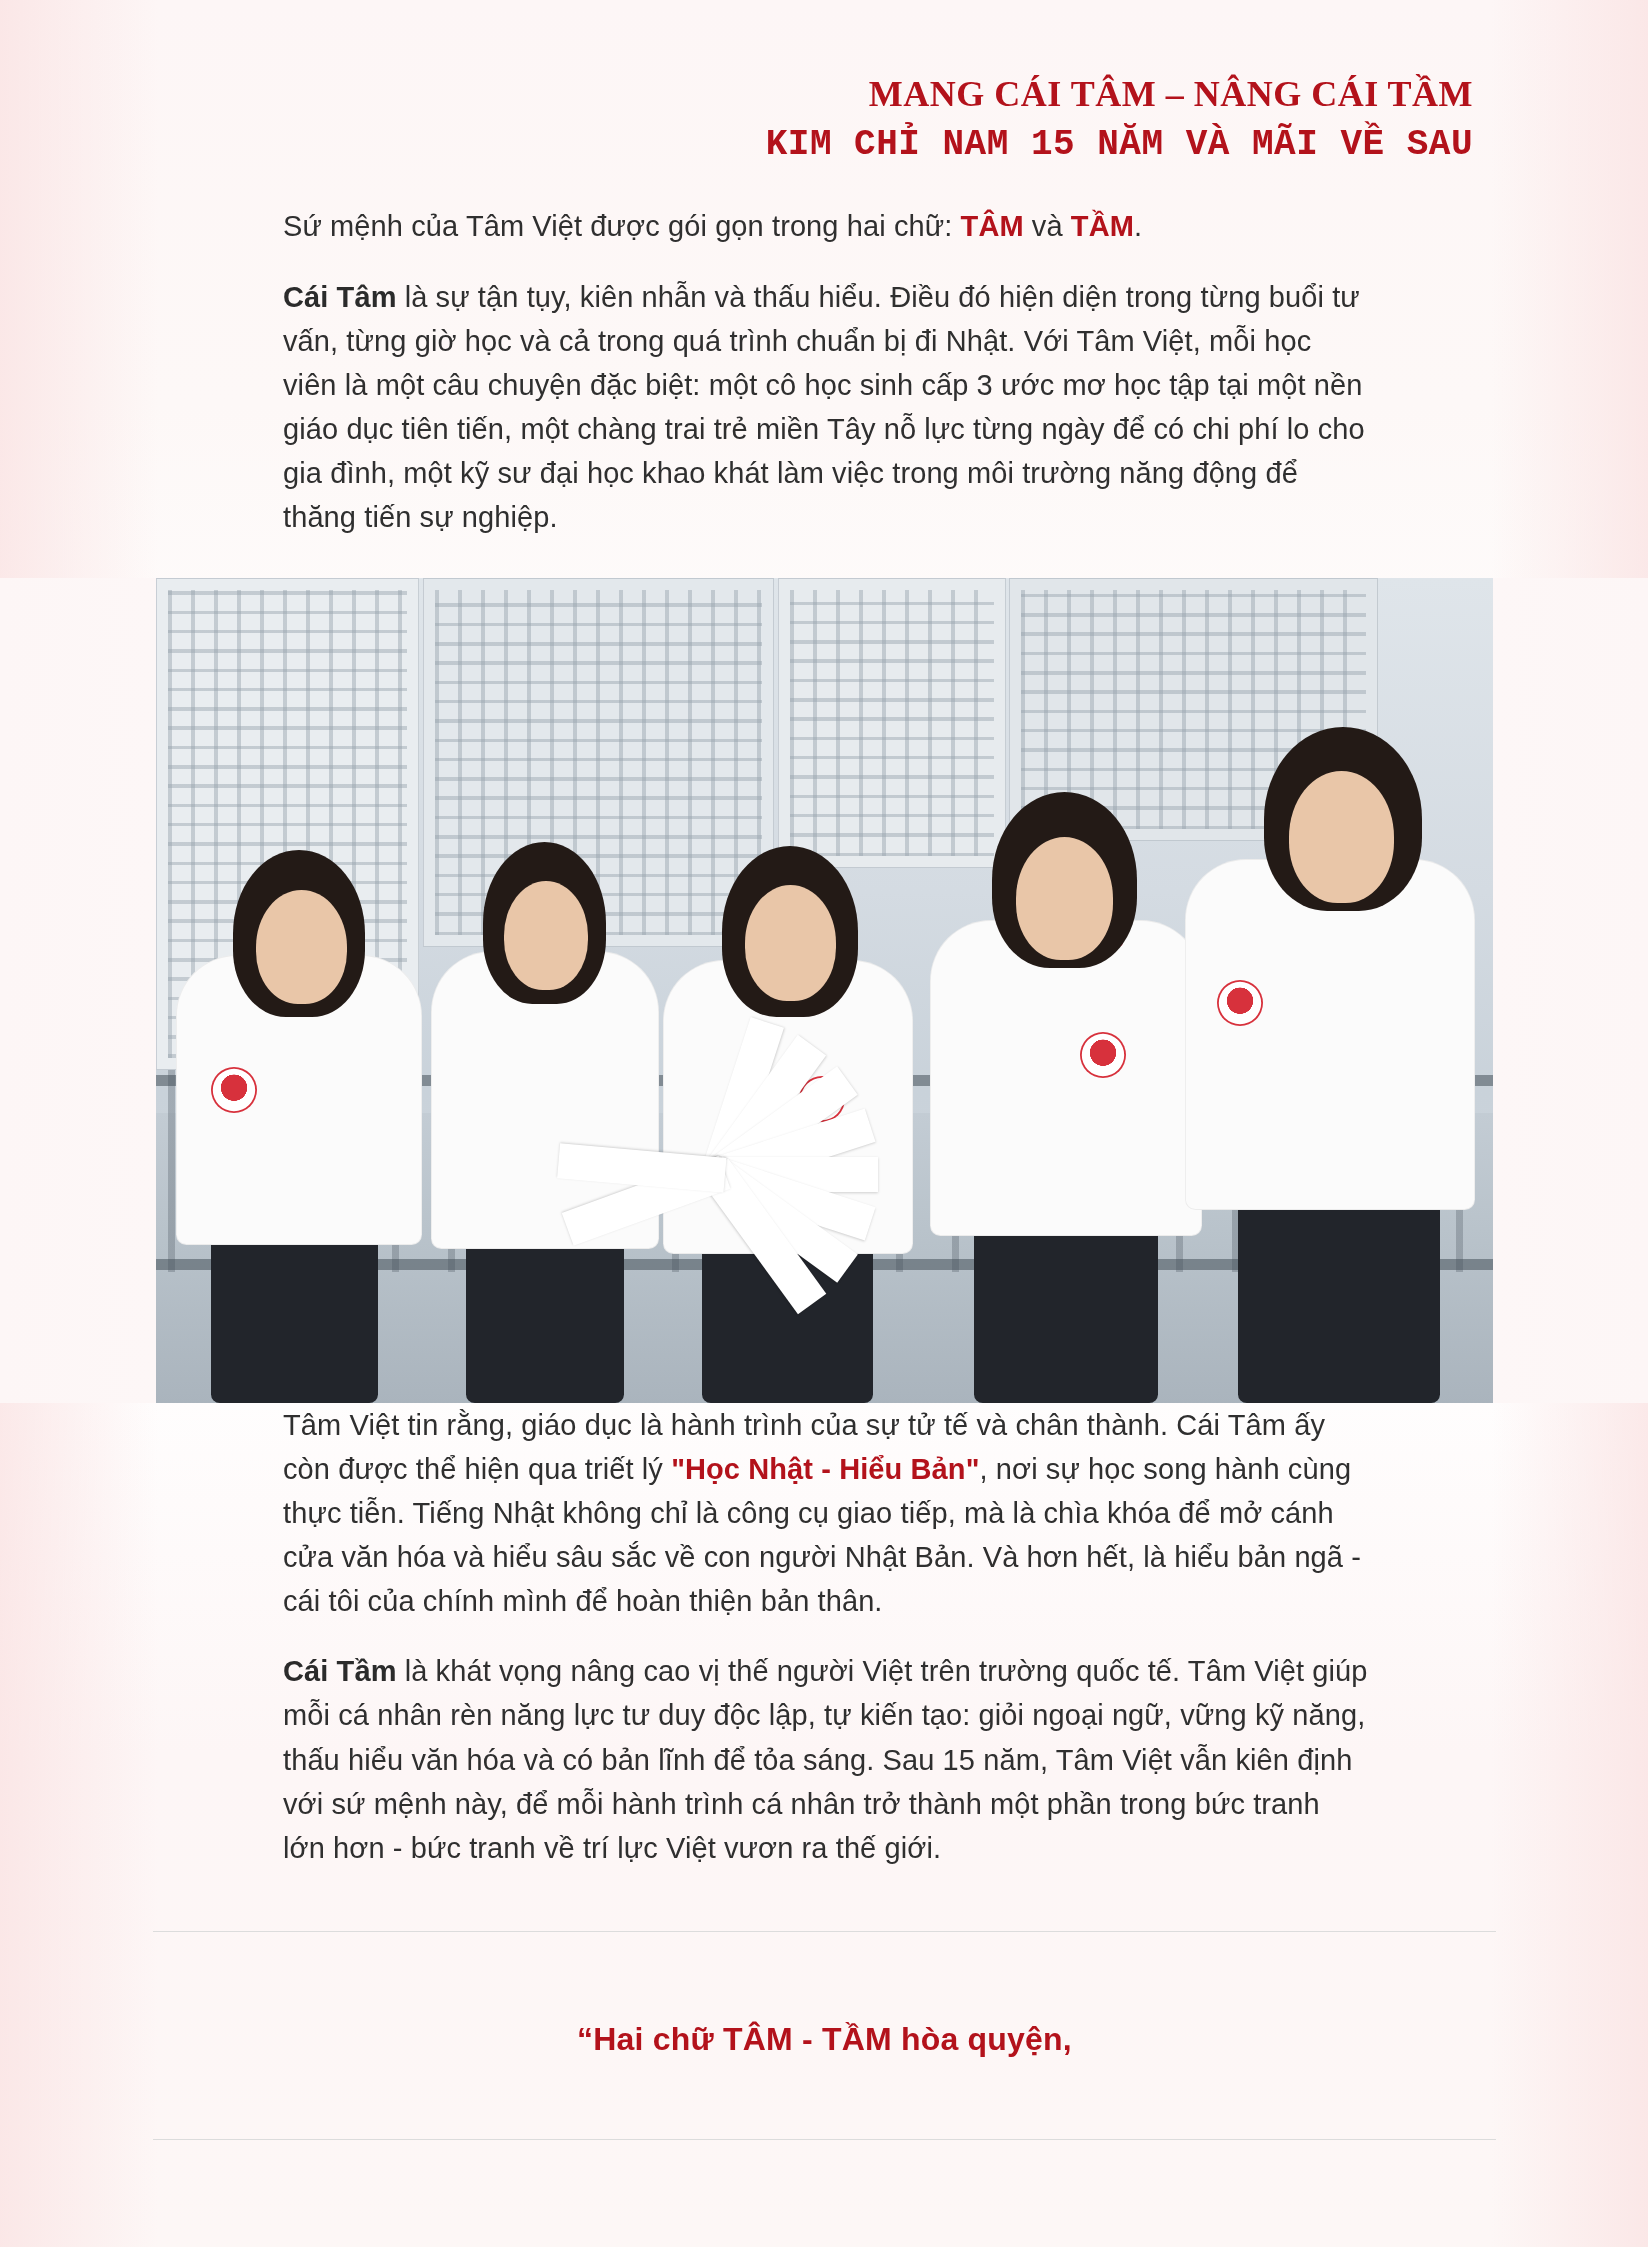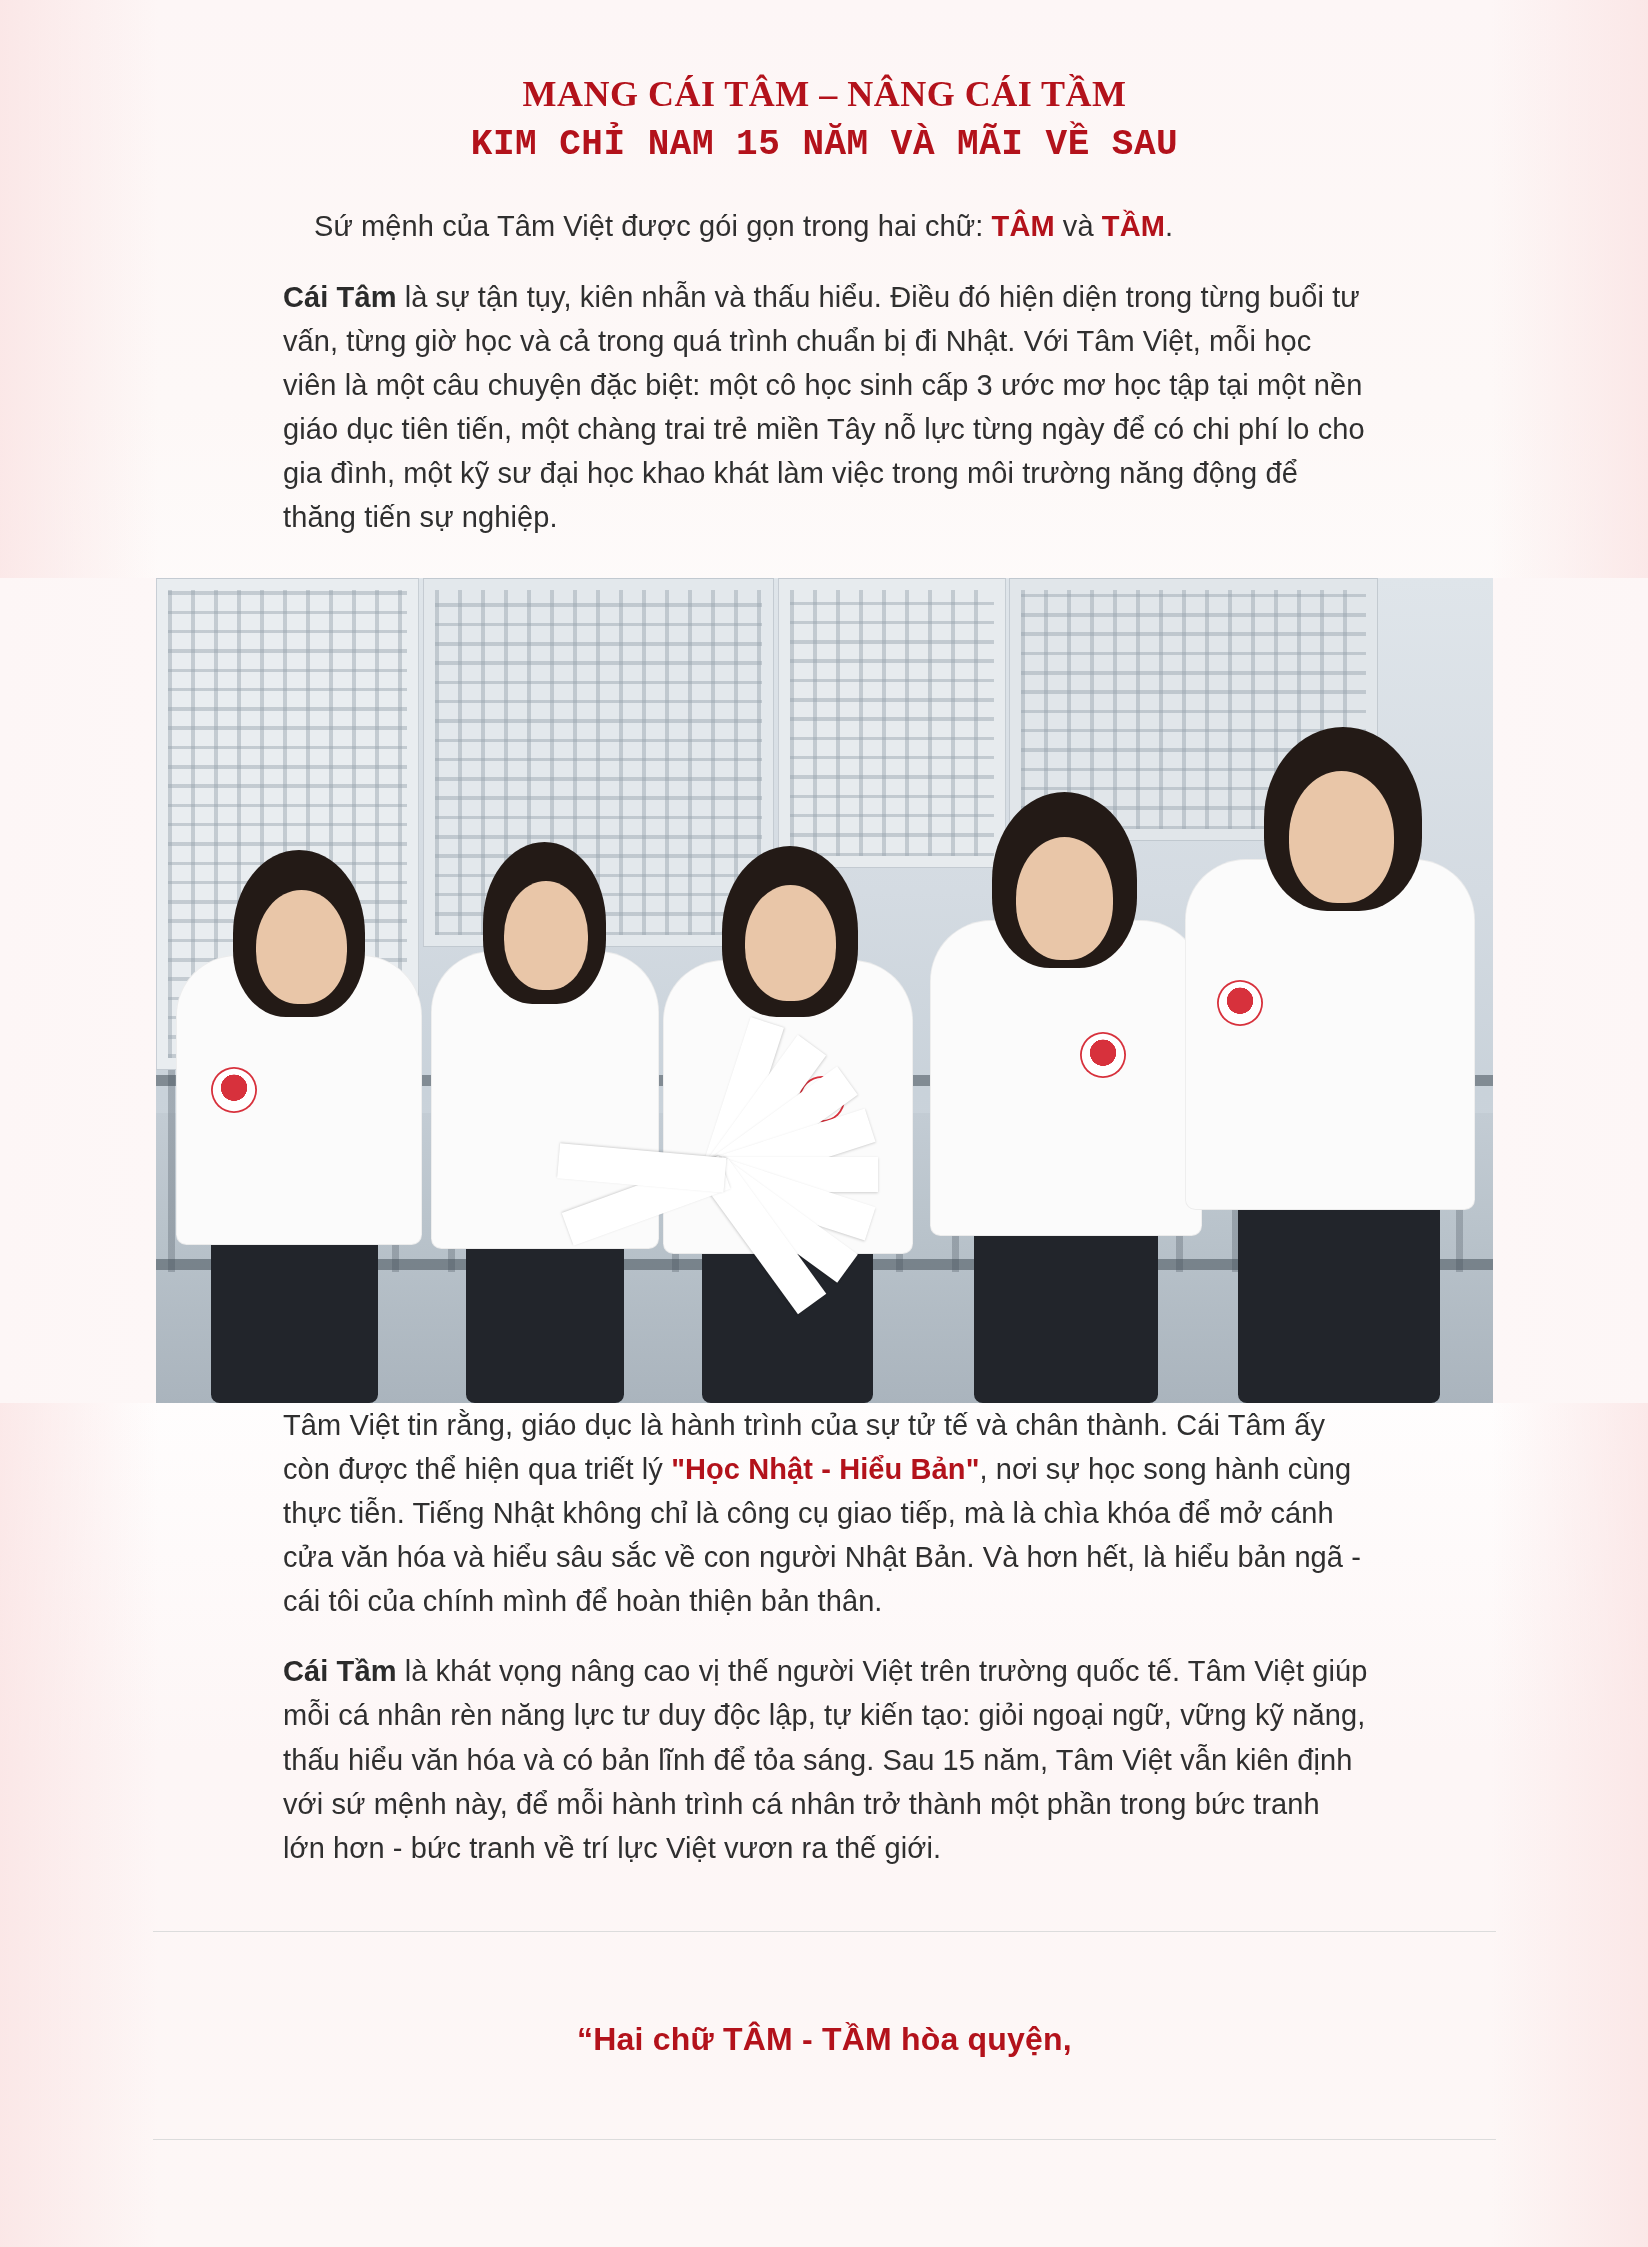--- a/index.html
+++ b/index.html
@@ -38,21 +38,21 @@
     background: linear-gradient(270deg, rgba(250,226,226,0.75), rgba(255,255,255,0));
     pointer-events: none;
   }
   .content {
     position: relative;
     z-index: 2;
   }
 
   
   .headline {
-    text-align: center;
+    text-align: right;
     color: #b3121b;
     font-family: "Liberation Serif", serif;
     font-weight: bold;
     font-size: 36px;
     letter-spacing: 0.5px;
     line-height: 1.38;
     padding: 46px 176px 0 176px;
   }
   .headline .line2 {
     display: block;
@@ -65,21 +65,20 @@
   }
   .para {
     font-size: 29px;
     line-height: 1.52;
     color: #2f2f2f;
     margin: 0 0 26px 0;
     letter-spacing: 0.1px;
   }
   .para.first {
     margin-top: 35px;
-    margin-left: 31px;
   }
   .para b, .para strong {
     font-weight: bold;
     color: #2b2b2b;
   }
   .accent {
     color: #b3121b;
     font-weight: bold;
   }
 

